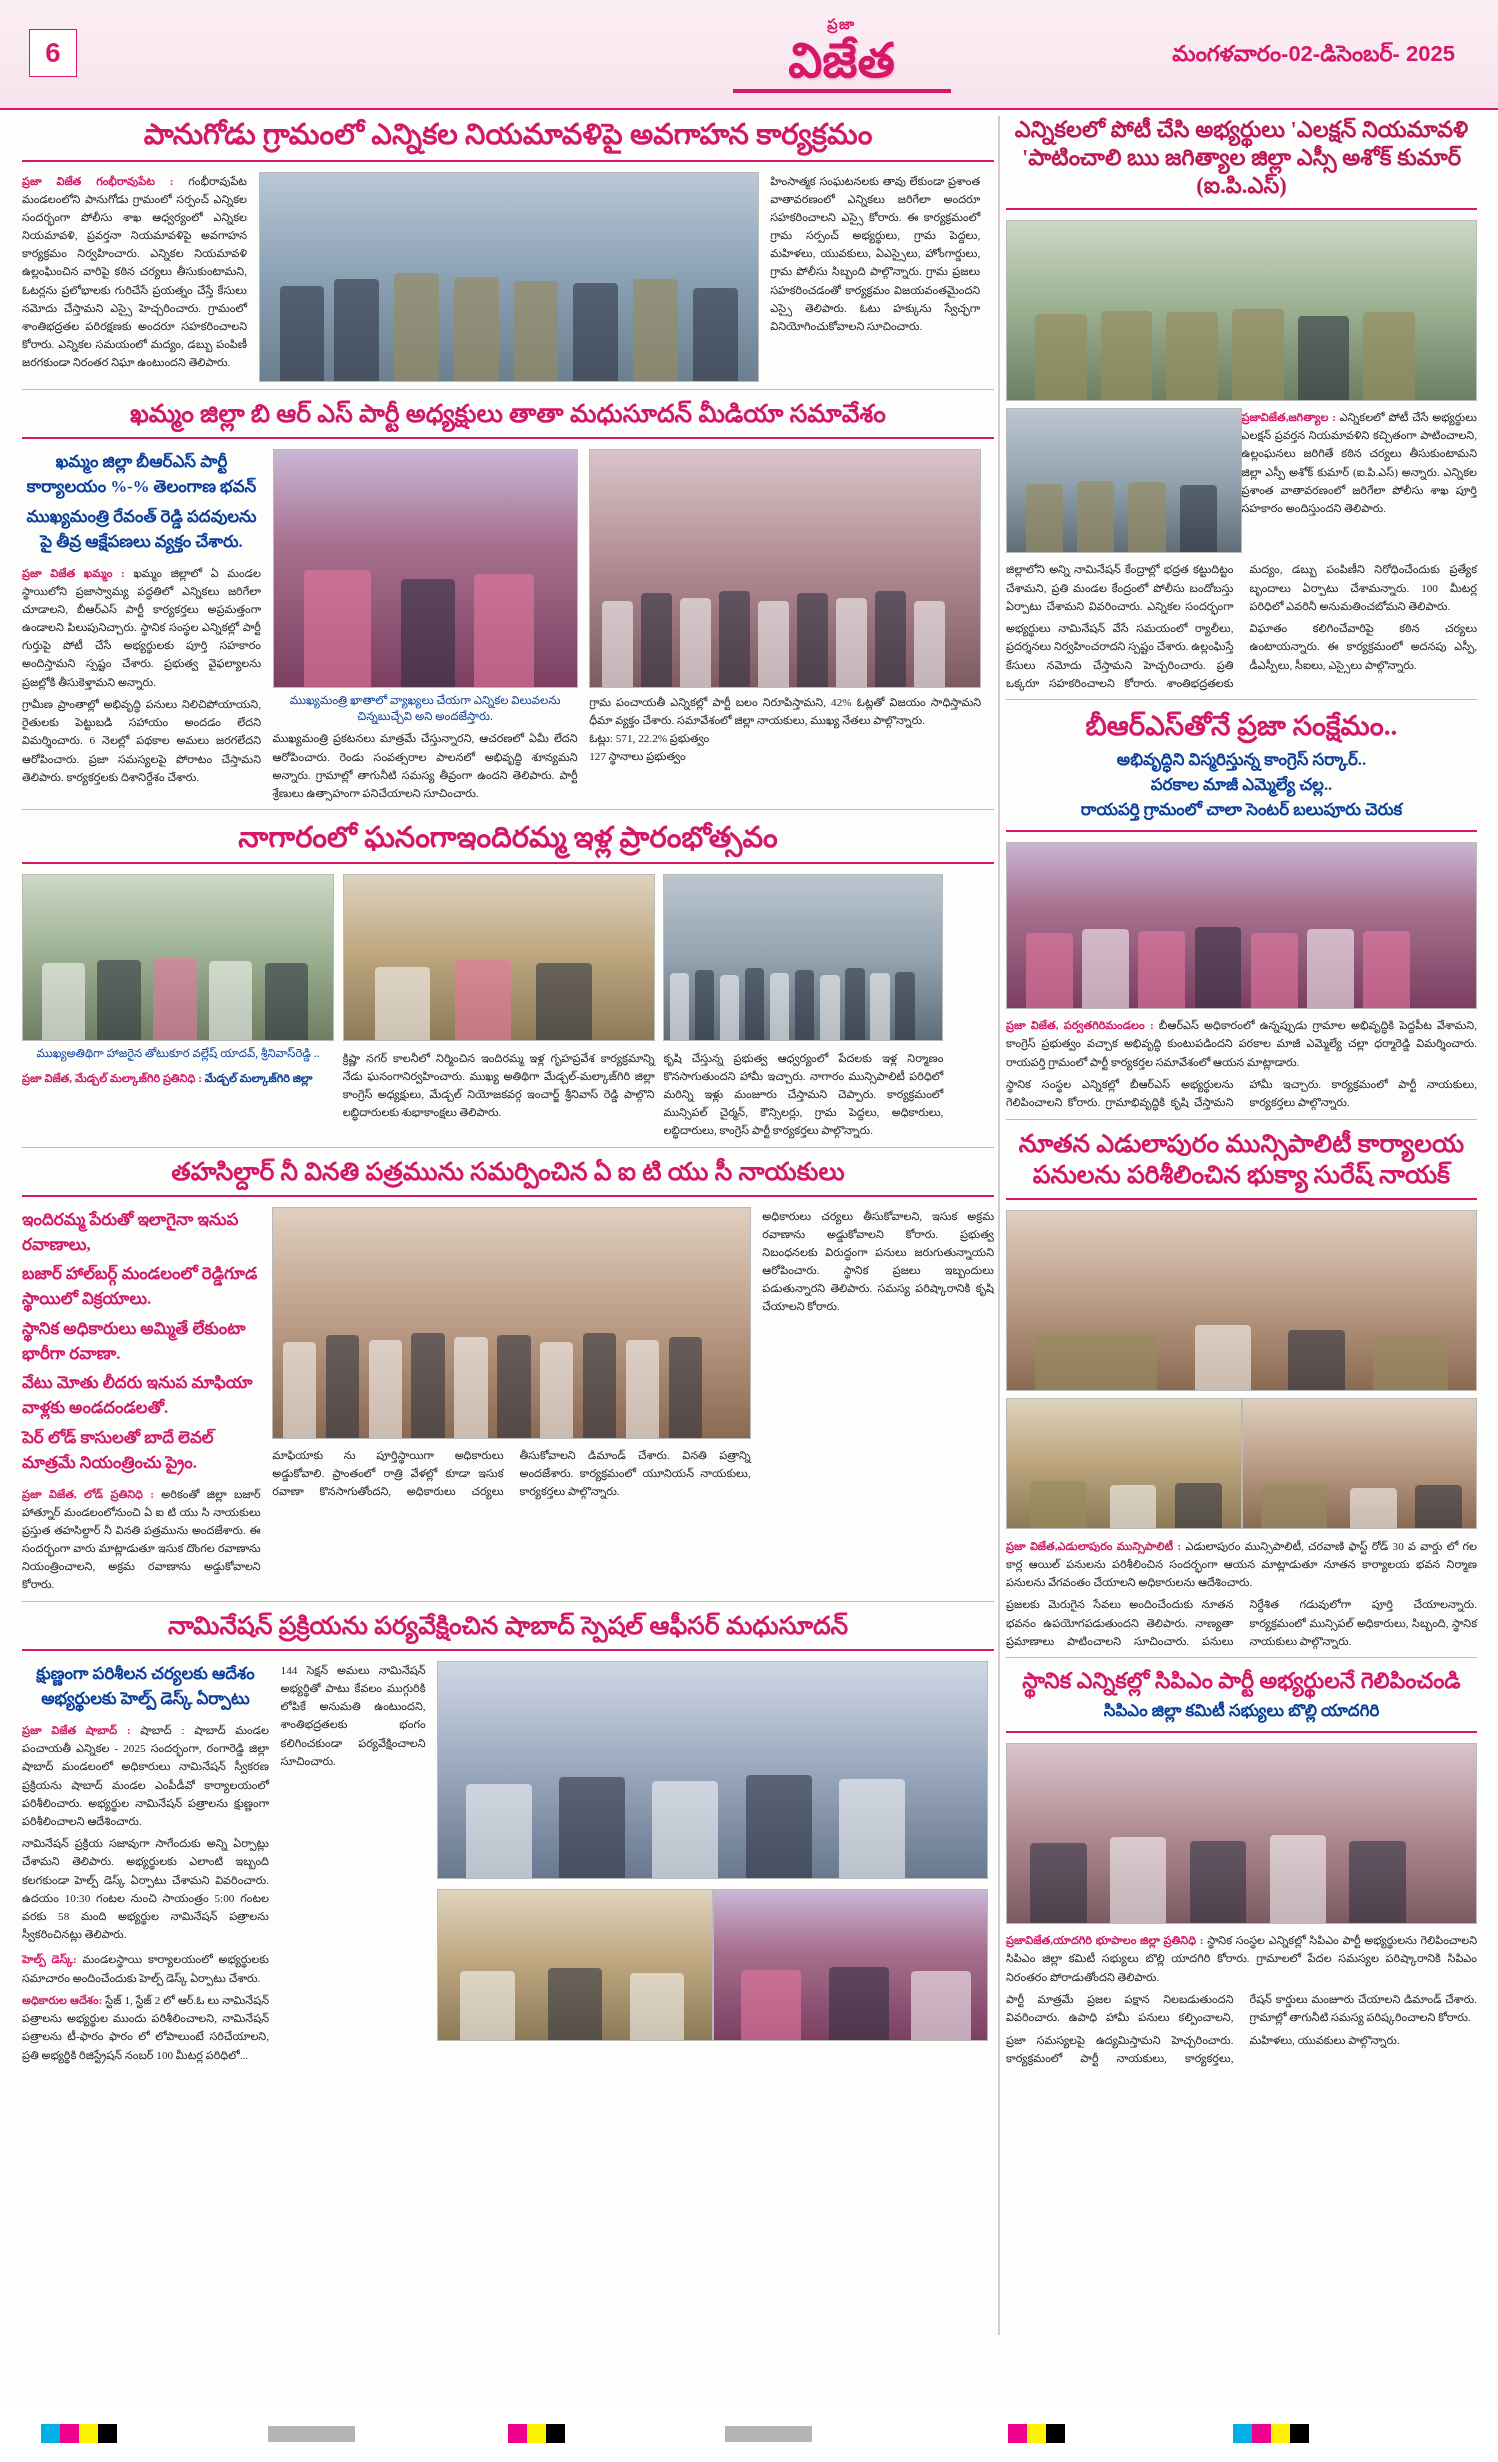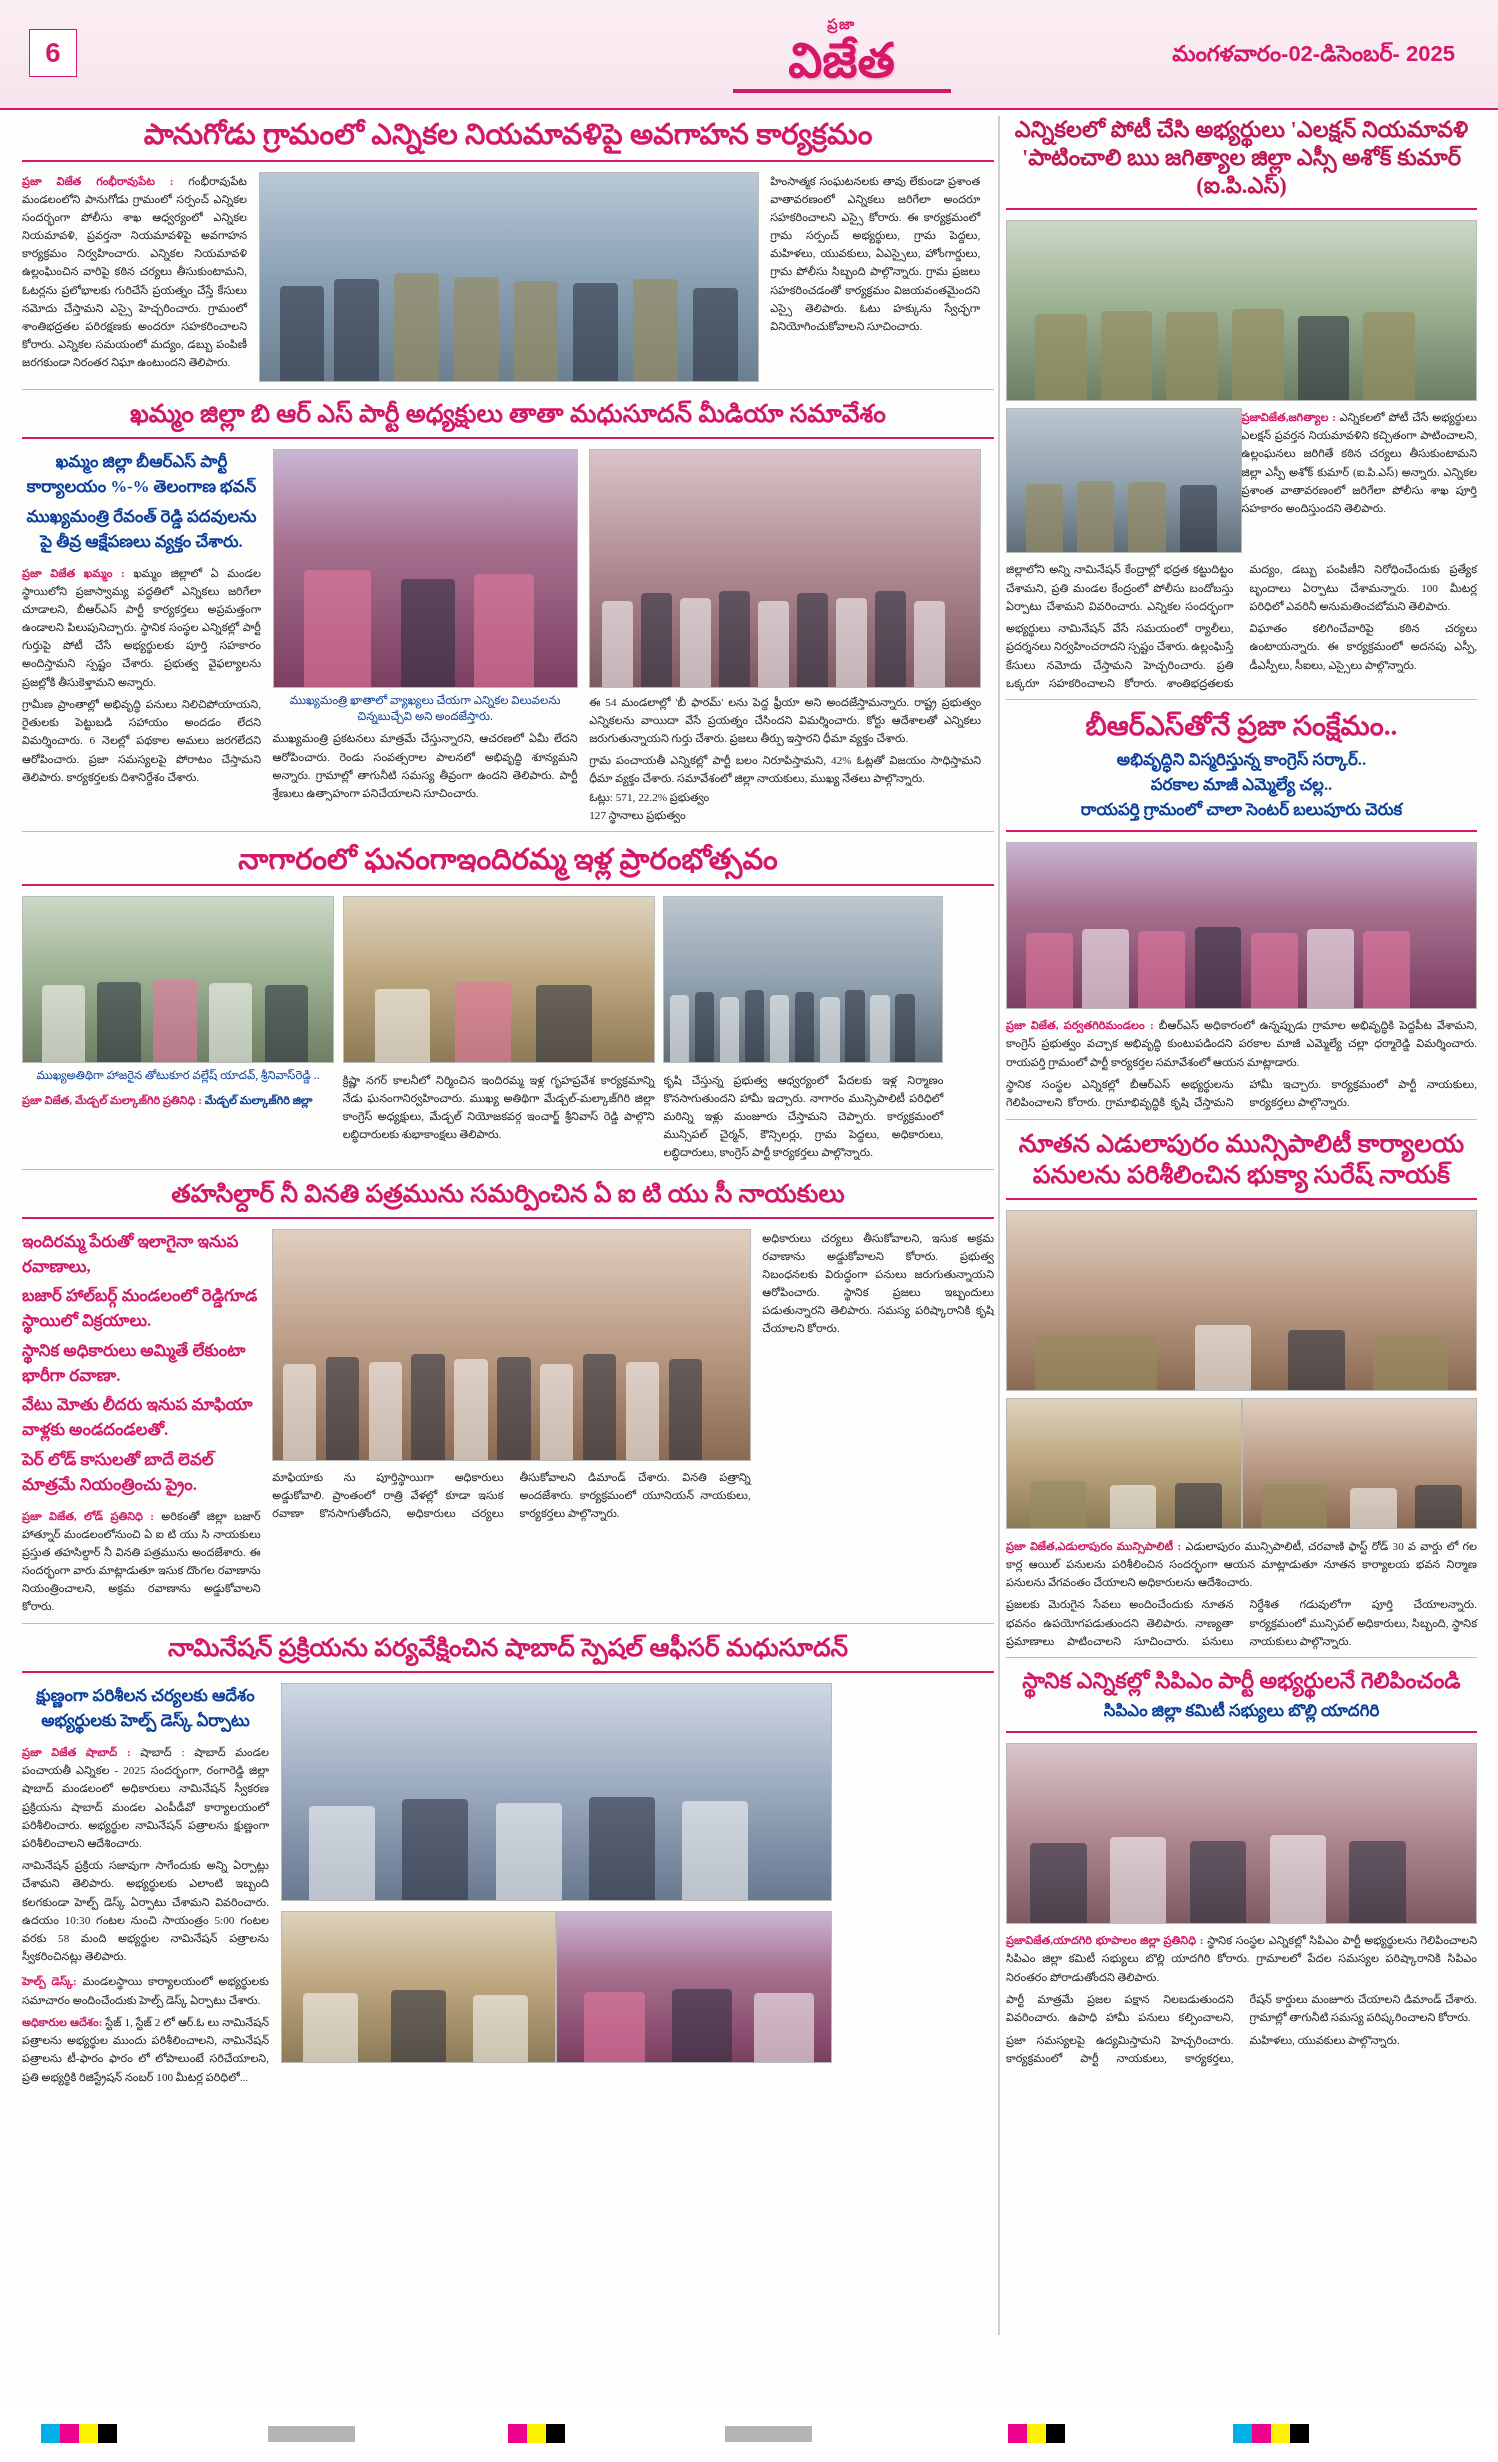--- a/index.html
+++ b/index.html
@@ -208,21 +208,20 @@
               <div class="fig dark" style="left:13%; height:76%; width:8%;"></div>
               <div class="fig" style="left:23%; height:72%; width:8%;"></div>
               <div class="fig dark" style="left:33%; height:78%; width:8%;"></div>
               <div class="fig" style="left:43%; height:70%; width:8%;"></div>
               <div class="fig dark" style="left:53%; height:76%; width:8%;"></div>
               <div class="fig" style="left:63%; height:72%; width:8%;"></div>
               <div class="fig dark" style="left:73%; height:78%; width:8%;"></div>
               <div class="fig" style="left:83%; height:70%; width:8%;"></div>
             </div>
           </div>
-          <div class="body-text mt6">ఈ 54 మండలాల్లో 'బీ ఫారమ్' లను పెద్ద ఫ్రీయా అని అందజేస్తామన్నారు. రాష్ట్ర ప్రభుత్వం ఎన్నికలను వాయిదా వేసే ప్రయత్నం చేసిందని విమర్శించారు. కోర్టు ఆదేశాలతో ఎన్నికలు జరుగుతున్నాయని గుర్తు చేశారు. ప్రజలు తీర్పు ఇస్తారని ధీమా వ్యక్తం చేశారు.</div>
           <div class="body-text mt6">గ్రామ పంచాయతీ ఎన్నికల్లో పార్టీ బలం నిరూపిస్తామని, 42% ఓట్లతో విజయం సాధిస్తామని ధీమా వ్యక్తం చేశారు. సమావేశంలో జిల్లా నాయకులు, ముఖ్య నేతలు పాల్గొన్నారు.</div>
           <div class="body-text">ఓట్లు: 571,  22.2% ప్రభుత్వం</div>
           <div class="body-text">127 స్థానాలు ప్రభుత్వం</div>
         </div>
       </div>
     </div>
 
     <div class="hr-thin mt10"></div>
 
     <div class="mt6">
@@ -331,20 +330,23 @@
           <div class="body-text mt6">నామినేషన్ ప్రక్రియ సజావుగా సాగేందుకు అన్ని ఏర్పాట్లు చేశామని తెలిపారు. అభ్యర్థులకు ఎలాంటి ఇబ్బంది కలగకుండా హెల్ప్ డెస్క్ ఏర్పాటు చేశామని వివరించారు. ఉదయం 10:30 గంటల నుంచి సాయంత్రం 5:00 గంటల వరకు 58 మంది అభ్యర్థుల నామినేషన్ పత్రాలను స్వీకరించినట్లు తెలిపారు.</div>
           <div class="body-text mt10">
             <span class="lead">హెల్ప్ డెస్క్:</span>
             <span>మండలస్థాయి కార్యాలయంలో అభ్యర్థులకు సమాచారం అందించేందుకు హెల్ప్ డెస్క్ ఏర్పాటు చేశారు.</span>
           </div>
           <div class="body-text mt6">
             <span class="lead">అధికారుల ఆదేశం:</span>
             <span>స్టేజ్ 1, స్టేజ్ 2 లో ఆర్.ఓ లు నామినేషన్ పత్రాలను అభ్యర్థుల ముందు పరిశీలించాలని, నామినేషన్ పత్రాలను టీ-ఫారం ఫారం లో లోపాలుంటే సరిచేయాలని, ప్రతి అభ్యర్థికి రిజిస్ట్రేషన్ నంబర్ 100 మీటర్ల పరిధిలో...</span>
           </div>
         </div>
+        <div style="width:145px;">
+          <div class="body-text">144 సెక్షన్ అమలు నామినేషన్ అభ్యర్థితో పాటు కేవలం ముగ్గురికి లోపికే అనుమతి ఉంటుందని, శాంతిభద్రతలకు భంగం కలిగించకుండా పర్యవేక్షించాలని సూచించారు.</div>
+        </div>
         <div style="width:551px;">
           <div class="photo ph-g" style="height:218px;">
             <div class="ph-figs">
               <div class="fig" style="left:5%; height:84%; width:12%;"></div>
               <div class="fig dark" style="left:22%; height:90%; width:12%;"></div>
               <div class="fig" style="left:39%; height:86%; width:12%;"></div>
               <div class="fig dark" style="left:56%; height:92%; width:12%;"></div>
               <div class="fig" style="left:73%; height:88%; width:12%;"></div>
             </div>
           </div>

